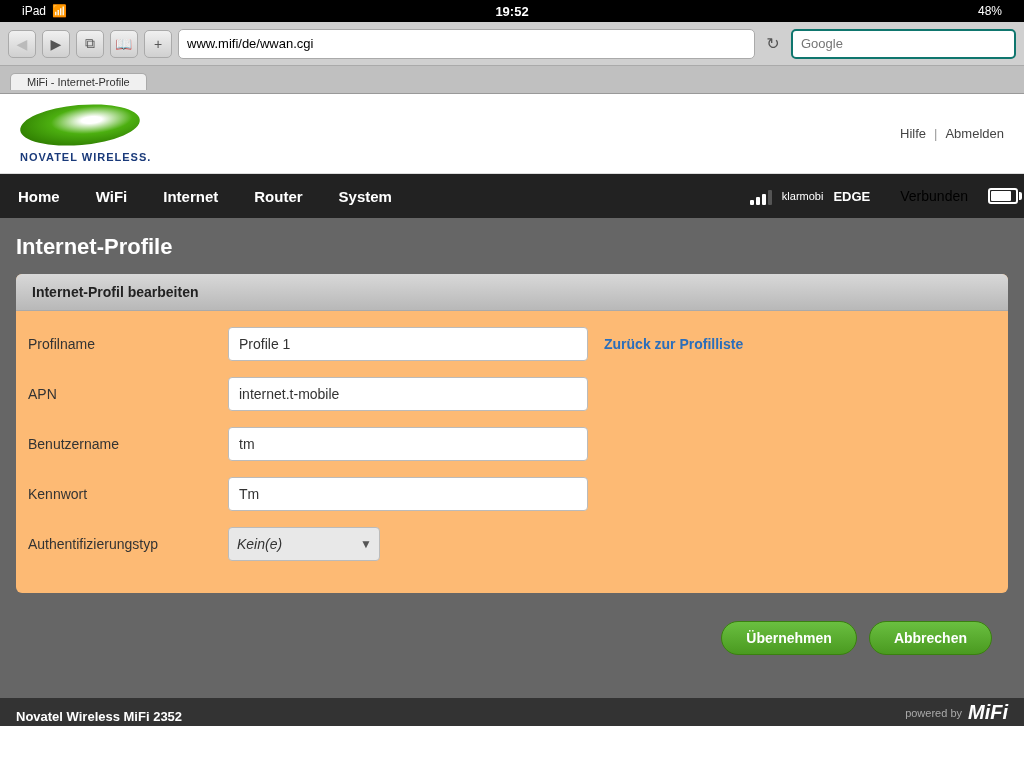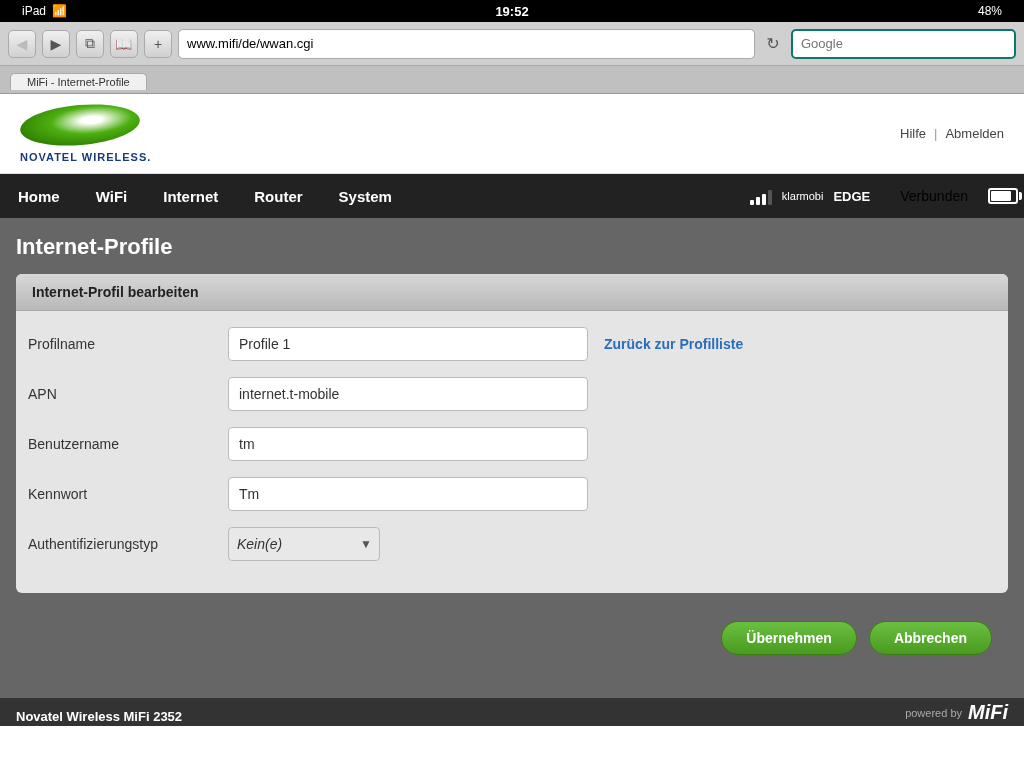--- a/index.html
+++ b/index.html
@@ -199,21 +199,21 @@
       min-height: 480px;
       padding: 16px;
     }
     .page-title {
       color: #fff;
       font-size: 22px;
       font-weight: bold;
       margin-bottom: 14px;
     }
     .form-card {
-      background: #e5e5e5;
+      background: #fdba74;
       border-radius: 6px;
       overflow: hidden;
       margin-bottom: 20px;
     }
     .form-card-header {
       background: linear-gradient(to bottom, #d8d8d8, #b8b8b8);
       padding: 10px 16px;
       font-size: 14px;
       font-weight: bold;
       color: #222;

